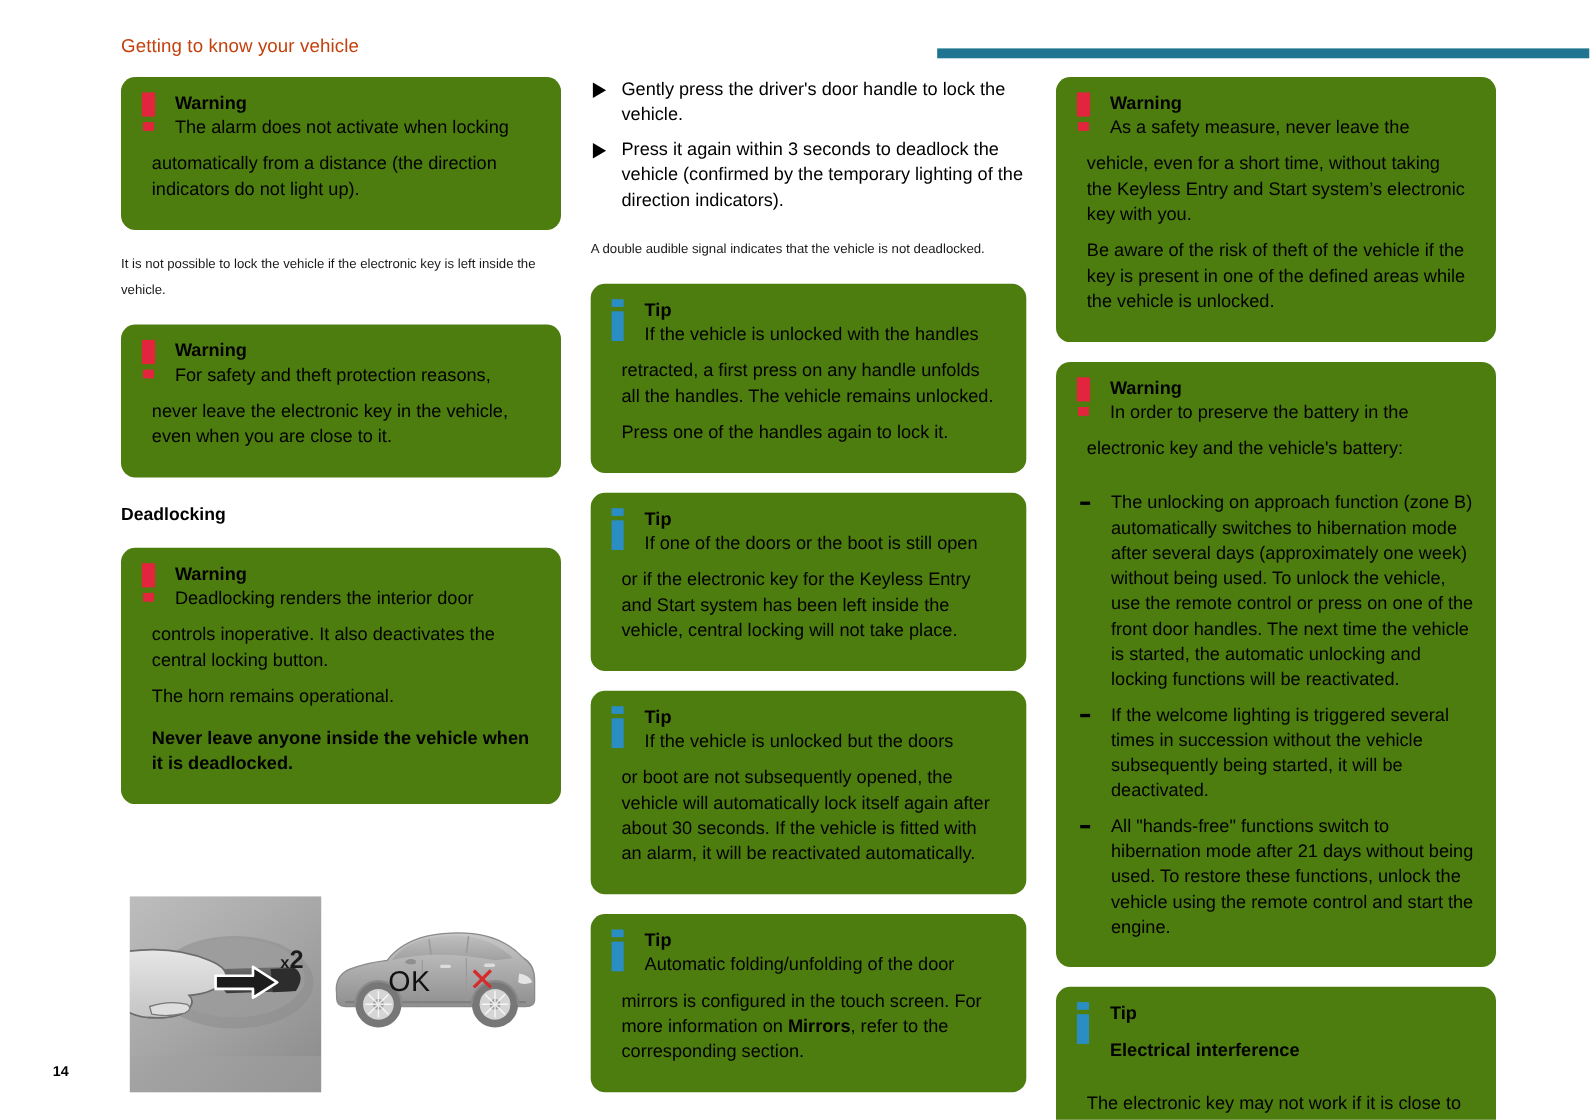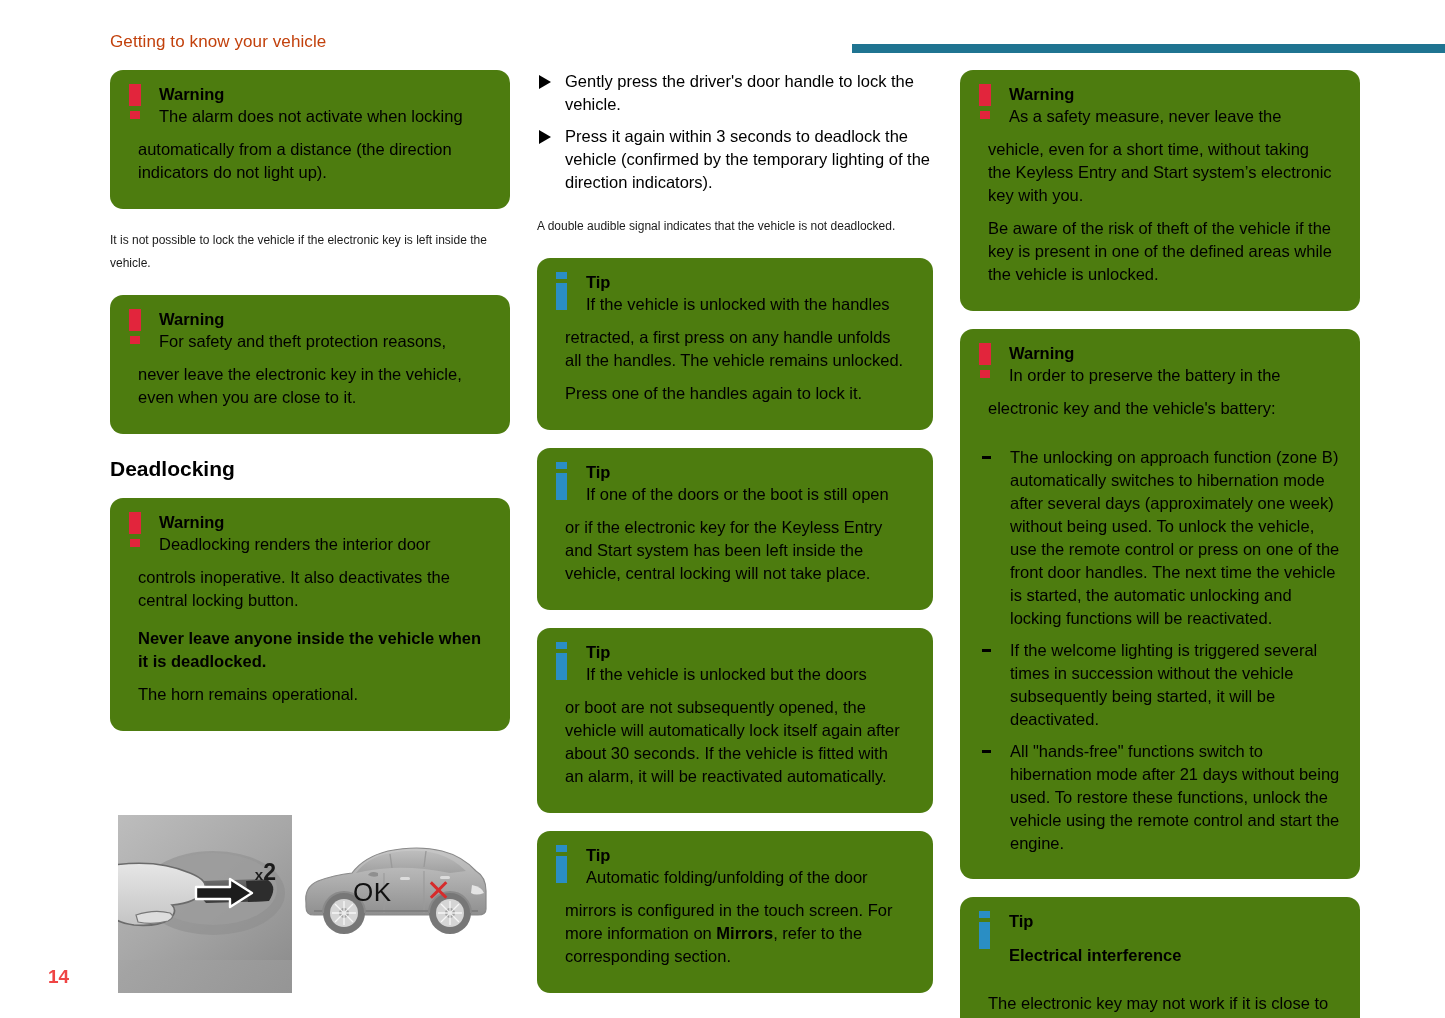--- a/index.html
+++ b/index.html
@@ -65,21 +65,21 @@
   }
   .spacer-12 { height: 12px; }
   .spacer-16 { height: 16px; }
   .spacer-18 { height: 18px; }
   .spacer-20 { height: 20px; }
   .spacer-24 { height: 24px; }
   .spacer-28 { height: 28px; }
 
   h2.subhead {
     margin: 0;
-    font-size: 21px;
+    font-size: 16px;
     font-weight: bold;
     color: #000;
     line-height: 22px;
   }
 
   
   .callout {
     background: #4d7c0f;
     border-radius: 13px;
     padding: 13px 18px 15px 18px;
@@ -227,22 +227,22 @@
     font-size: 30px;
     color: #d62b2b;
     font-weight: 400;
   }
 
   
   .page-number {
     position: absolute;
     left: 48px;
     top: 966px;
-    font-size: 19px;
-    color: #ef4444;
+    font-size: 13px;
+    color: #000000;
     font-weight: bold;
     text-align: center;
   }
 </style>
 </head>
 <body>
 
 <div class="header">
   <div class="header-title">Getting to know your vehicle</div>
   <div class="header-rule"></div>
@@ -281,22 +281,22 @@
     <div class="spacer-18"></div>
 
     <div class="callout">
       <span class="icon-warning">
         <span class="bar2"></span>
           <span class="dot"></span>
       </span>
       <div class="cal-head">Warning</div>
       <div class="cal-first">Deadlocking renders the interior door</div>
       <p class="cal-body">controls inoperative. It also deactivates the central locking button.</p>
+      <p class="cal-body">The horn remains operational.</p>
       <p class="cal-body bold cal-gap">Never leave anyone inside the vehicle when it is deadlocked.</p>
-      <p class="cal-body">The horn remains operational.</p>
     </div>
 
     <div class="spacer-28"></div>
     <div class="spacer-28"></div>
     <div class="spacer-28"></div>
 
     <div class="figure">
 
       <div class="fig-handle">
         <svg width="174" height="145" viewBox="0 0 174 145">

